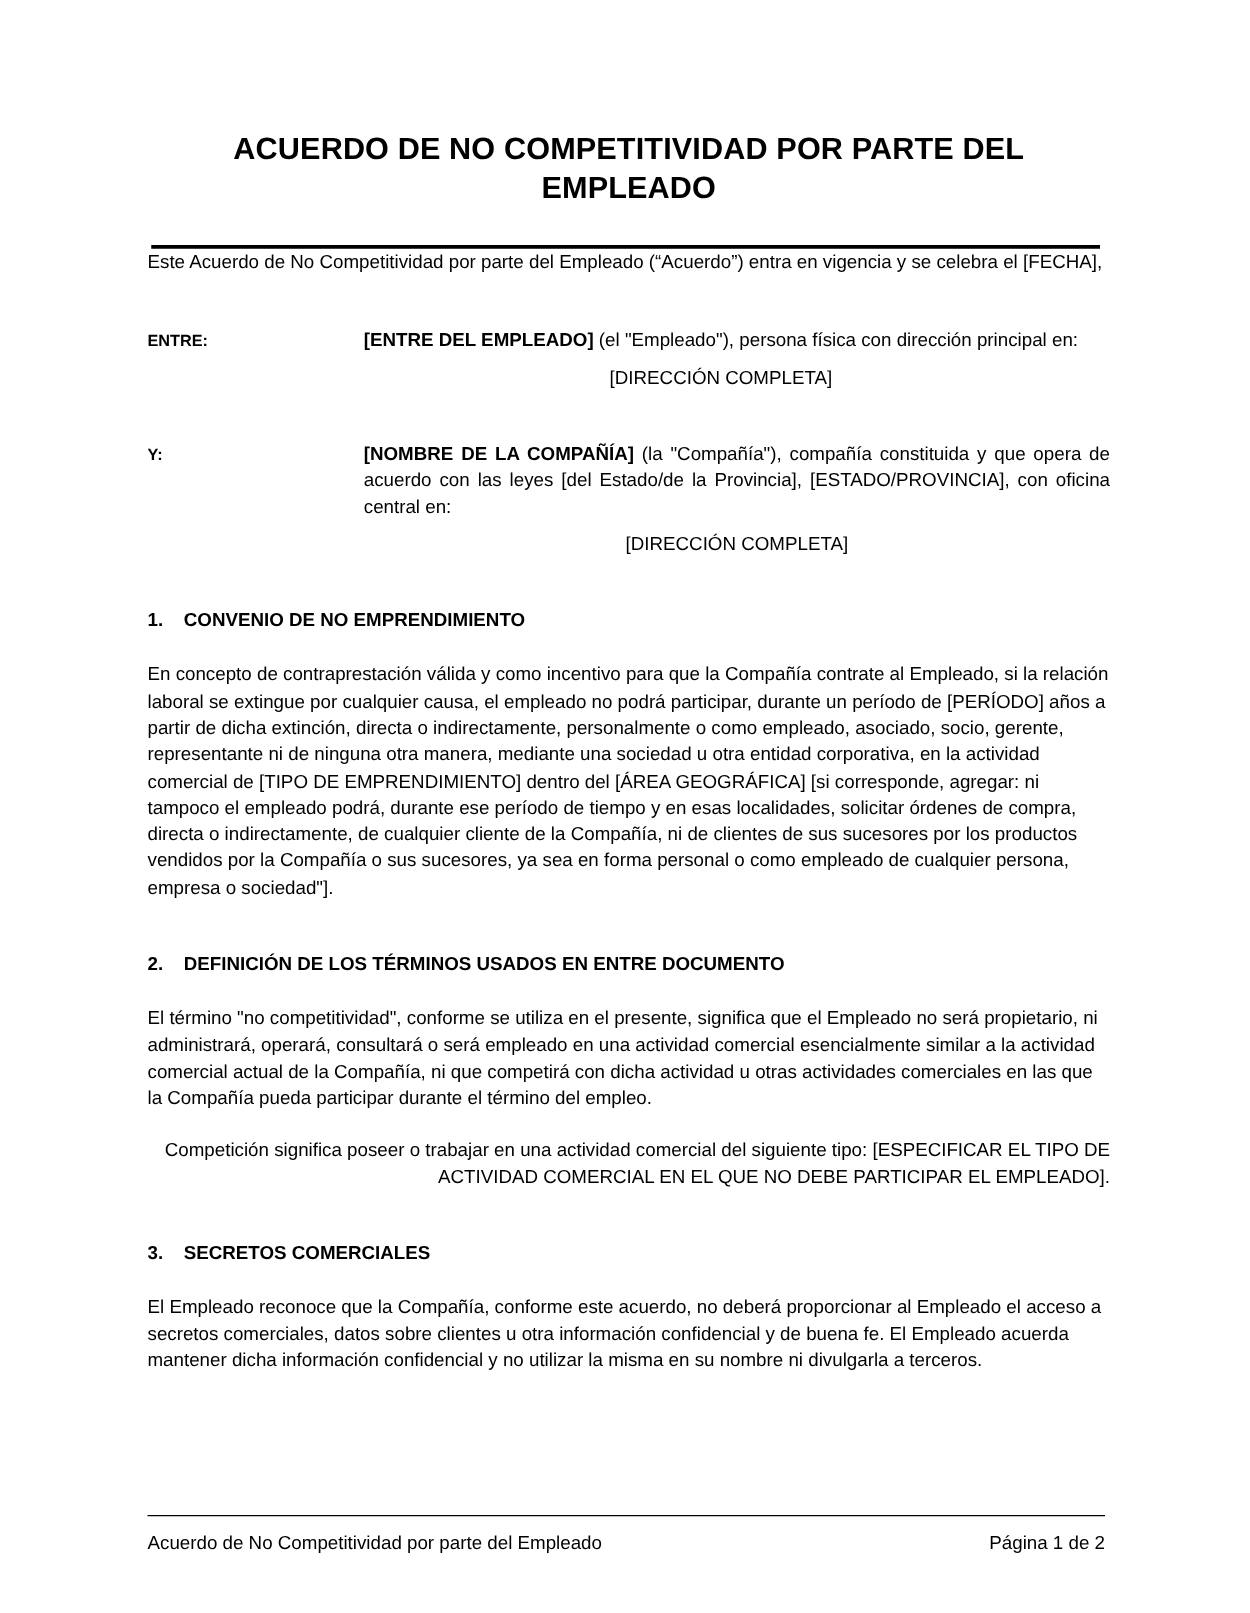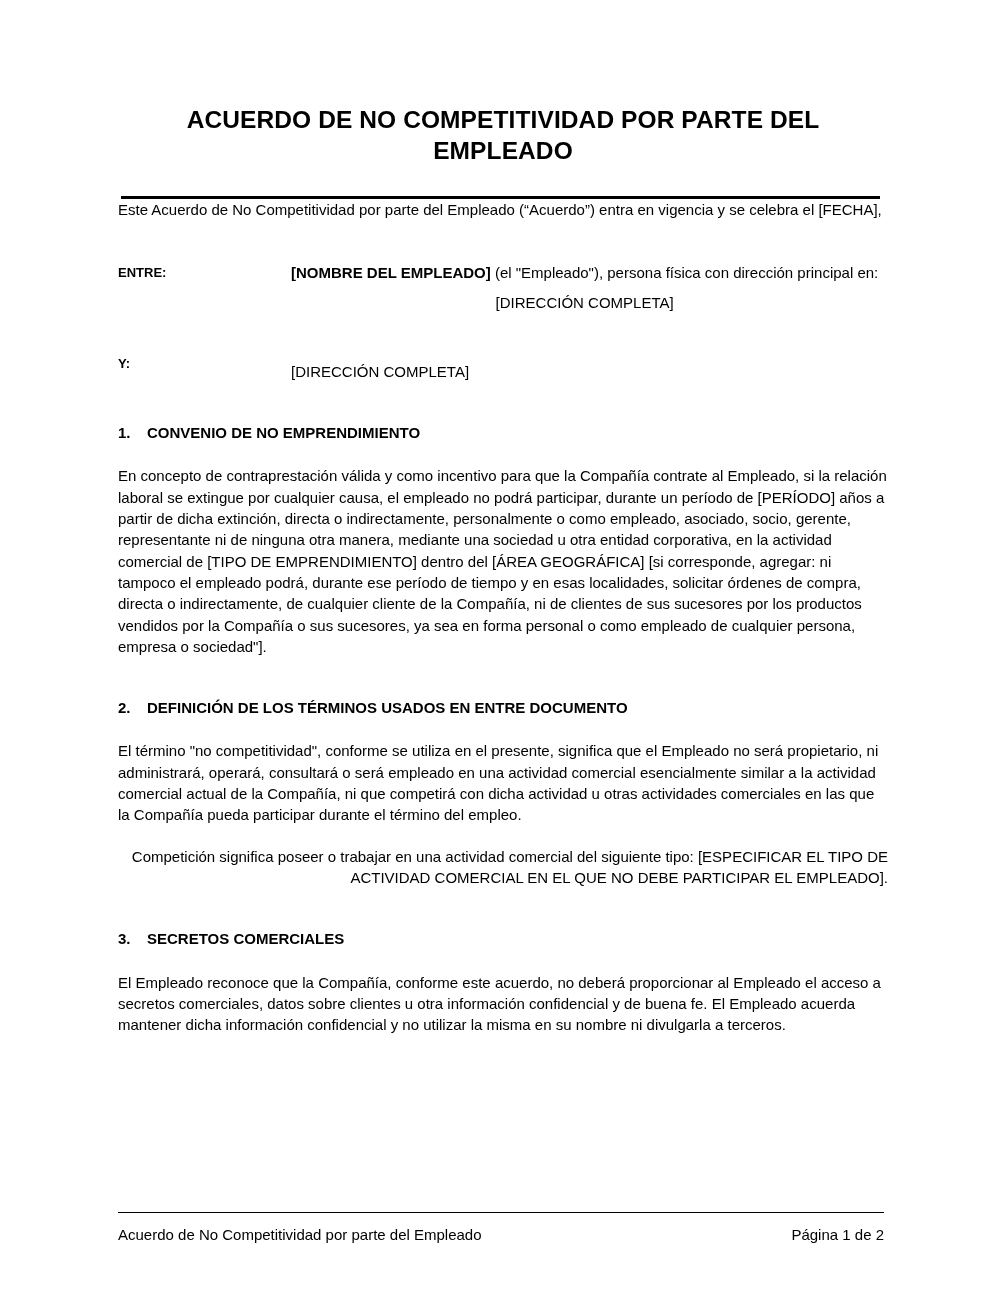--- a/index.html
+++ b/index.html
@@ -137,28 +137,29 @@
   <div class="content">
 
     <h1 class="doc-title">ACUERDO DE NO COMPETITIVIDAD POR PARTE DEL EMPLEADO</h1>
     <div class="title-rule"></div>
 
     <p class="para intro">Este Acuerdo de No Competitividad por parte del Empleado (“Acuerdo”) entra en vigencia y se celebra el [FECHA],</p>
 
     <div class="party-block party-entre">
       <div class="party-label">ENTRE:</div>
       <div class="party-column">
-        <div class="party-body"><span class="lead">[NOMBRE DEL EMPLEADO]</span><span> (el "Empleado"), persona física con dirección principal en:</span></div>
+        <div class="party-body"><span class="lead">[ENTRE DEL EMPLEADO]</span><span> (el "Empleado"), persona física con dirección principal en:</span></div>
         <div class="party-address">[DIRECCIÓN COMPLETA]</div>
       </div>
     </div>
 
     <div class="party-block party-y">
       <div class="party-label">Y:</div>
       <div class="party-column">
+        <div class="party-body"><span class="lead">[NOMBRE DE LA COMPAÑÍA]</span><span> (la "Compañía"), compañía constituida y que opera de acuerdo con las leyes [del Estado/de la Provincia], [ESTADO/PROVINCIA], con oficina central en:</span></div>
         <div class="party-address">[DIRECCIÓN COMPLETA]</div>
       </div>
     </div>
 
     <div class="section">
       <div class="section-heading">
         <span class="section-num">1.</span>
         <span class="section-title">CONVENIO DE NO EMPRENDIMIENTO</span>
       </div>
       <div class="section-body">

